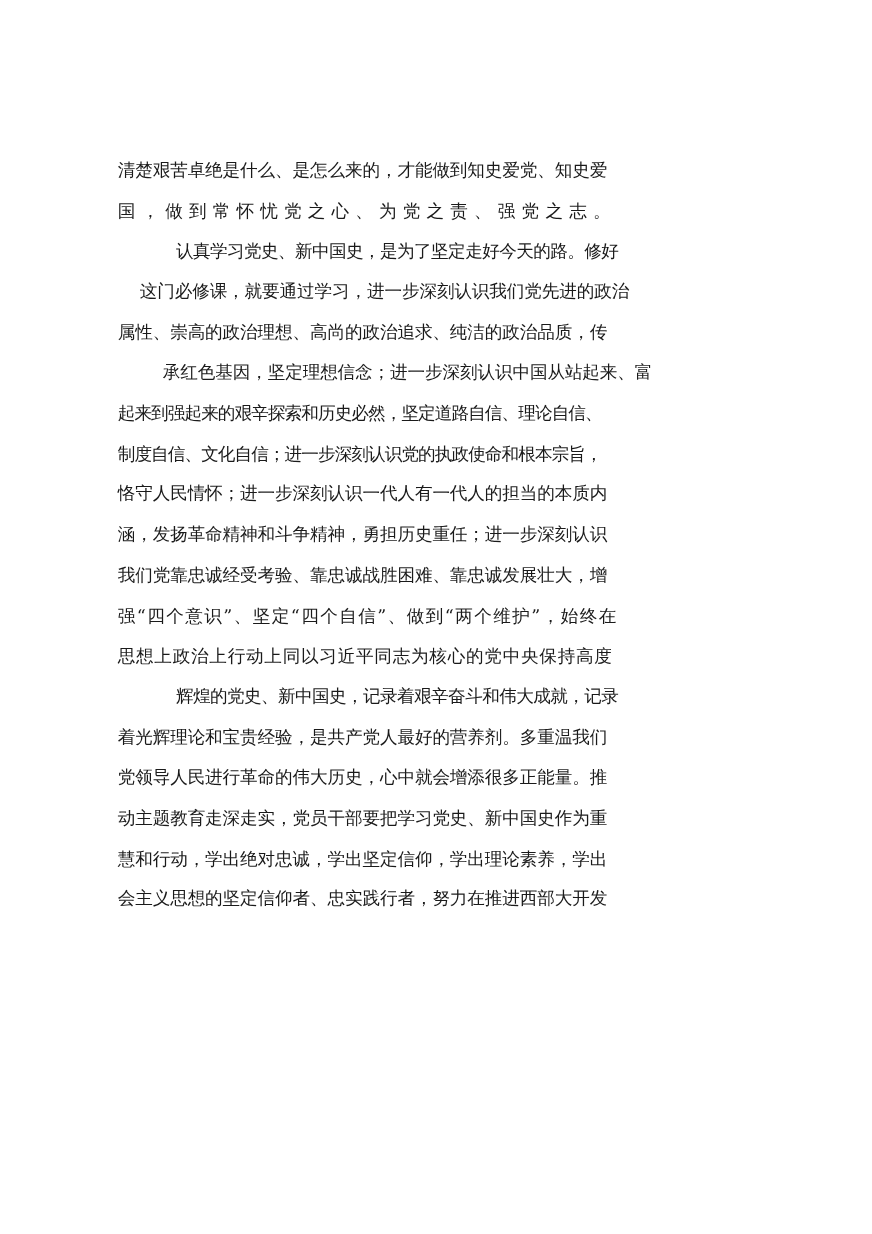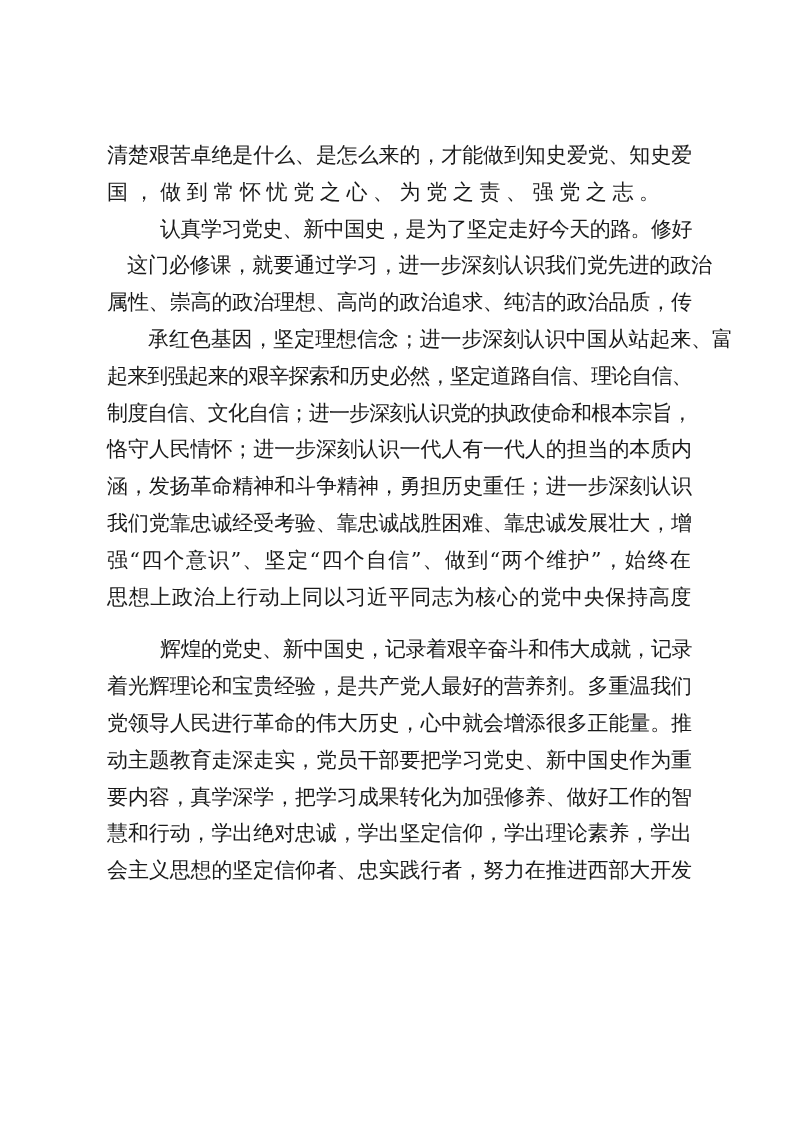--- a/index.html
+++ b/index.html
@@ -7,21 +7,21 @@
   .page {
     position: absolute; left: 0; top: 0; width: 793px; height: 1122px; background: #ffffff;
   }
   .body-text {
     position: absolute; left: 107px; top: 137px; width: 590px;
     font-family: "DejaVu Serif", "Liberation Serif", serif;
     color: #1a1a1a;
   }
   .line {
     height: 36.8px; line-height: 36.8px;
-    font-size: 21px;
+    font-size: 16px;
     white-space: nowrap;
     text-align: justify;
     text-align-last: justify;
     width: 585px;
   }
   .line.last { text-align-last: left; }
   .line.indent { padding-left: 53px; width: 532px; }
 </style>
 </head>
 <body>
@@ -37,21 +37,20 @@
     <div class="line" style="text-align-last: left; text-align: left;"><span style="letter-spacing: -0.107143px;">属性、崇高的政治理想、高尚的政治追求、纯洁的政治品质，传</span></div>
     <div class="line" style="text-align-last: left; text-align: left;"><span style="letter-spacing: -0.107143px; margin-left: 41px;">承红色基因，坚定理想信念；进一步深刻认识中国从站起来、富</span></div>
     <div class="line" style="text-align-last: left; text-align: left;"><span style="letter-spacing: -0.827586px;">起来到强起来的艰辛探索和历史必然，坚定道路自信、理论自信、</span></div>
     <div class="line" style="text-align-last: left; text-align: left;"><span style="letter-spacing: -0.827586px;">制度自信、文化自信；进一步深刻认识党的执政使命和根本宗旨，</span></div>
     <div class="line" style="text-align-last: left; text-align: left;"><span style="letter-spacing: -0.107143px;">恪守人民情怀；进一步深刻认识一代人有一代人的担当的本质内</span></div>
     <div class="line" style="text-align-last: left; text-align: left;"><span style="letter-spacing: -0.107143px;">涵，发扬革命精神和斗争精神，勇担历史重任；进一步深刻认识</span></div>
     <div class="line" style="text-align-last: left; text-align: left;"><span style="letter-spacing: -0.107143px;">我们党靠忠诚经受考验、靠忠诚战胜困难、靠忠诚发展壮大，增</span></div>
     <div class="line" style="text-align-last: left; text-align: left;"><span style="letter-spacing: 1.2958px;">强“四个意识”、坚定“四个自信”、做到“两个维护”，始终在</span></div>
     <div class="line" style="text-align-last: left; text-align: left;"><span style="letter-spacing: 0.666667px;">思想上政治上行动上同以习近平同志为核心的党中央保持高度</span></div>
 
-    <div class="line indent" style="text-align-last: left; text-align: right; margin-top: 16px;"><span style="letter-spacing: -0.538462px;">辉煌的党史、新中国史，记录着艰辛奋斗和伟大成就，记录</span></div>
+    <div class="line indent" style="text-align-last: left; text-align: right;"><span style="letter-spacing: -0.538462px;">辉煌的党史、新中国史，记录着艰辛奋斗和伟大成就，记录</span></div>
     <div class="line" style="text-align-last: left; text-align: left;"><span style="letter-spacing: -0.107143px;">着光辉理论和宝贵经验，是共产党人最好的营养剂。多重温我们</span></div>
     <div class="line" style="text-align-last: left; text-align: left;"><span style="letter-spacing: -0.107143px;">党领导人民进行革命的伟大历史，心中就会增添很多正能量。推</span></div>
     <div class="line" style="text-align-last: left; text-align: left;"><span style="letter-spacing: -0.107143px;">动主题教育走深走实，党员干部要把学习党史、新中国史作为重</span></div>
-    <div class="line" style="text-align-last: left; text-align: left;"><span style="letter-spacing: -0.107143px;">要内容，真学深学，把学习成果转化为加强修养、做好工作的智</span></div>
     <div class="line" style="text-align-last: left; text-align: left;"><span style="letter-spacing: -0.107143px;">慧和行动，学出绝对忠诚，学出坚定信仰，学出理论素养，学出</span></div>
     <div class="line" style="text-align-last: left; text-align: left;"><span style="letter-spacing: -0.107143px;">会主义思想的坚定信仰者、忠实践行者，努力在推进西部大开发</span></div>
   </div>
 </div>
 
 </body></html>

